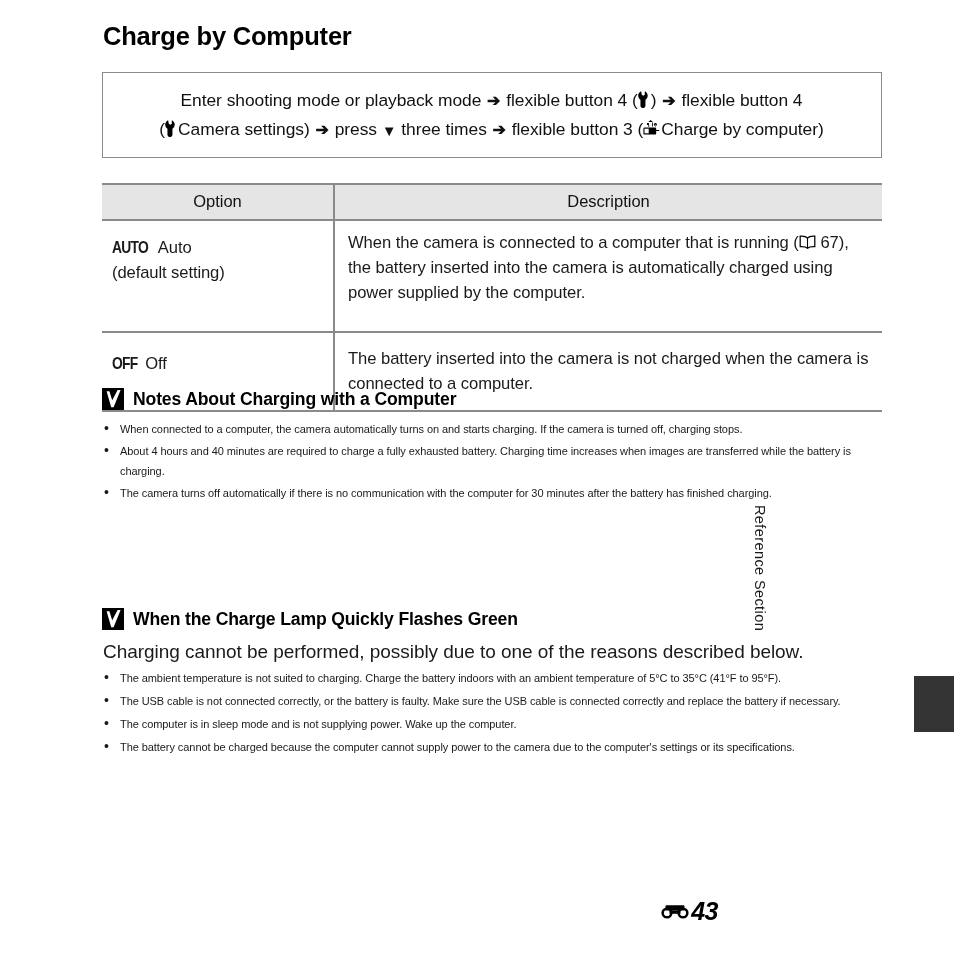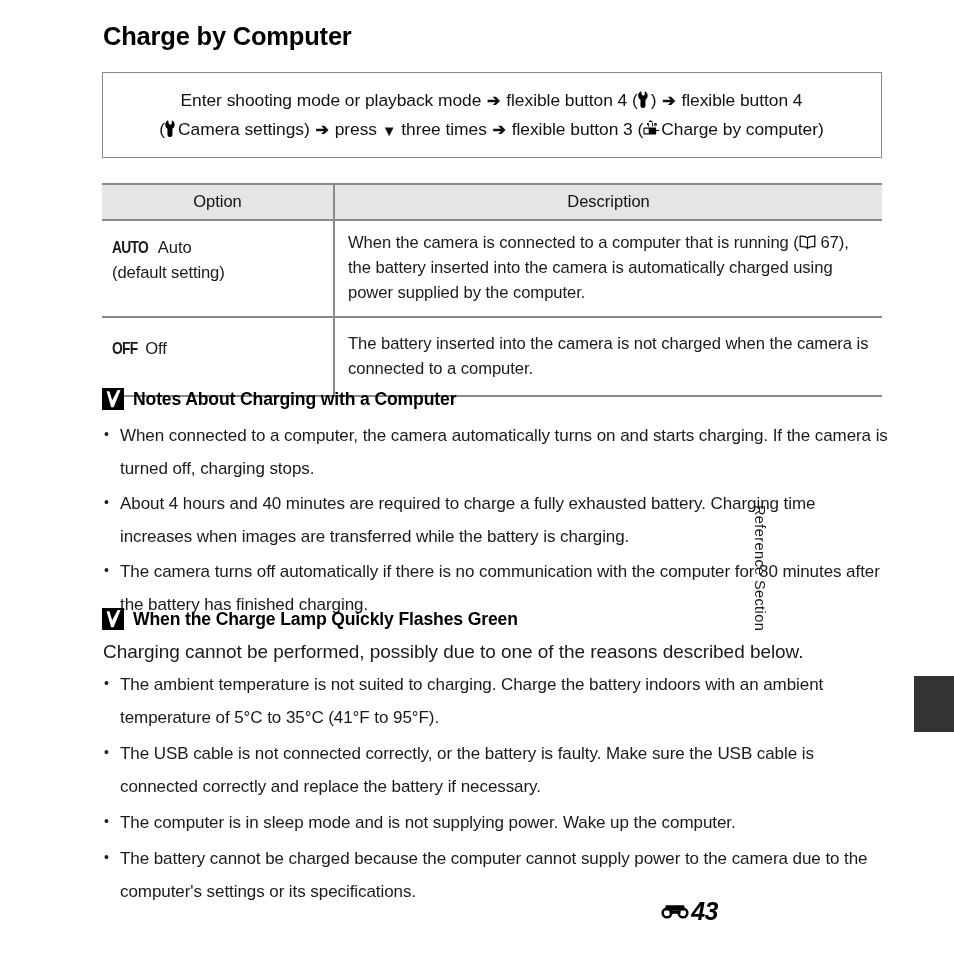--- a/index.html
+++ b/index.html
@@ -116,21 +116,21 @@
   }
   .opt-table th.th-desc {
     border-left: 0;
   }
   .opt-table td {
     border-bottom: 2.5px solid #8a8a8a;
     vertical-align: top;
     font-size: 16.6px;
     line-height: 25px;
     color: #1a1a1a;
-    padding: 9px 4px 11px 4px;
+    padding: 9px 4px 26px 4px;
   }
   .opt-table td.td-option {
     width: 217px;
     border-right: 2.5px solid #8a8a8a;
     padding-left: 10px;
     padding-top: 14px;
     letter-spacing: -0.1px;
   }
   .opt-table td.td-desc {
     padding-left: 13px;
@@ -194,22 +194,22 @@
   }
 
   ul.note-list {
     list-style: none;
     margin: 0;
     padding: 0;
   }
   ul.note-list li {
     position: relative;
     padding-left: 18px;
-    font-size: 17px;
-    line-height: 33px;
+    font-size: 11px;
+    line-height: 20px;
     color: #1a1a1a;
     margin-bottom: 2px;
     letter-spacing: -0.07px;
   }
   ul.note-list li::before {
     content: "\2022";
     position: absolute;
     left: 2px;
     top: -1px;
     font-size: 14px;

